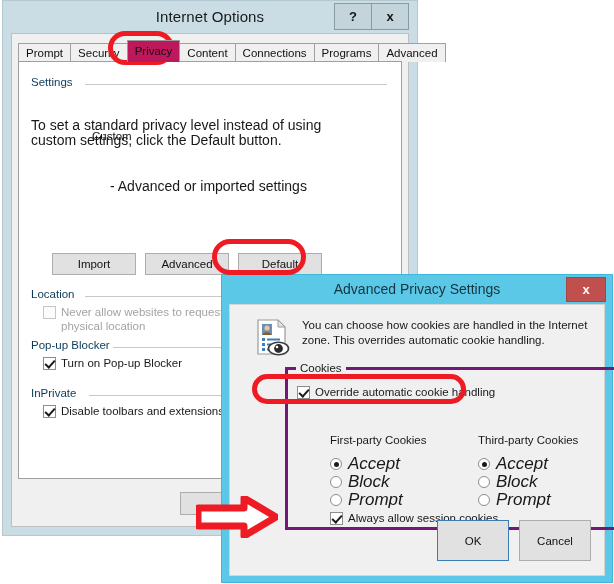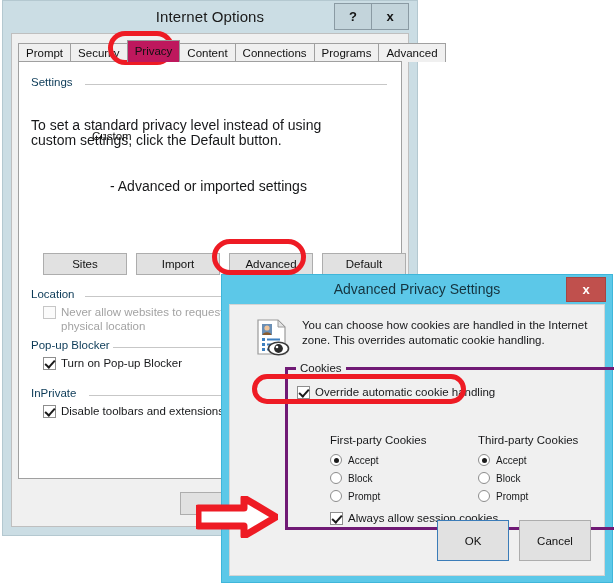--- a/index.html
+++ b/index.html
@@ -166,21 +166,21 @@
   .radio {
     width: 12px; height: 12px; border-radius: 50%;
     border: 1px solid #8d8d8d; background: #fff;
     margin-right: 6px; position: relative; flex: none;
     box-sizing: border-box;
   }
   .radio.sel::after {
     content: ""; position: absolute; left: 2.5px; top: 2.5px;
     width: 5px; height: 5px; border-radius: 50%; background: #1b1b1b;
   }
-  .rdlabel { font-size: 10px; color: #17181a; }
+  .rdlabel { font-size: 17px; color: #17181a; font-style: italic; }
 
   .aps-btns { position: absolute; right: 13px; bottom: 14px; display: flex; }
   .dbtn {
     width: 72px; height: 41px;
     font-size: 11.5px; color: #111;
     background: #e1e1e1; border: 1px solid #adadad;
     display: flex; align-items: center; justify-content: center;
     box-sizing: border-box;
   }
   .dbtn.default { border: 1px solid #3b7cb8; }
@@ -226,21 +226,20 @@
           <div class="group-line" style="left:54px; width:302px;"></div>
         </div>
 
         <div class="txt" style="position:absolute; left:12px; top:32px; width:310px; line-height:15px;">To set a standard privacy level instead of using custom settings, click the Default button.</div>
 
         <div class="txt-b" style="position:absolute; left:73px; top:68px;">Custom</div>
 
         <div class="txt" style="position:absolute; left:91px; top:92px;">- Advanced or imported settings</div>
 
         <div class="btnrow" style="left:24px; top:191px;">
-          <div class="wbtn" style="width:84px; height:22px;">Sites</div>
           <div class="wbtn" style="width:84px; height:22px; margin-left:9px;">Import</div>
           <div class="wbtn" style="width:84px; height:22px; margin-left:9px;">Advanced</div>
           <div class="wbtn" style="width:84px; height:22px; margin-left:9px;">Default</div>
         </div>
 
         <div class="group" style="left:12px; top:226px; width:356px;">
           <div class="group-label">Location</div>
           <div class="group-line" style="left:54px; width:302px;"></div>
         </div>
         <div class="cbrow" style="left:24px; top:243px; width:230px;">

